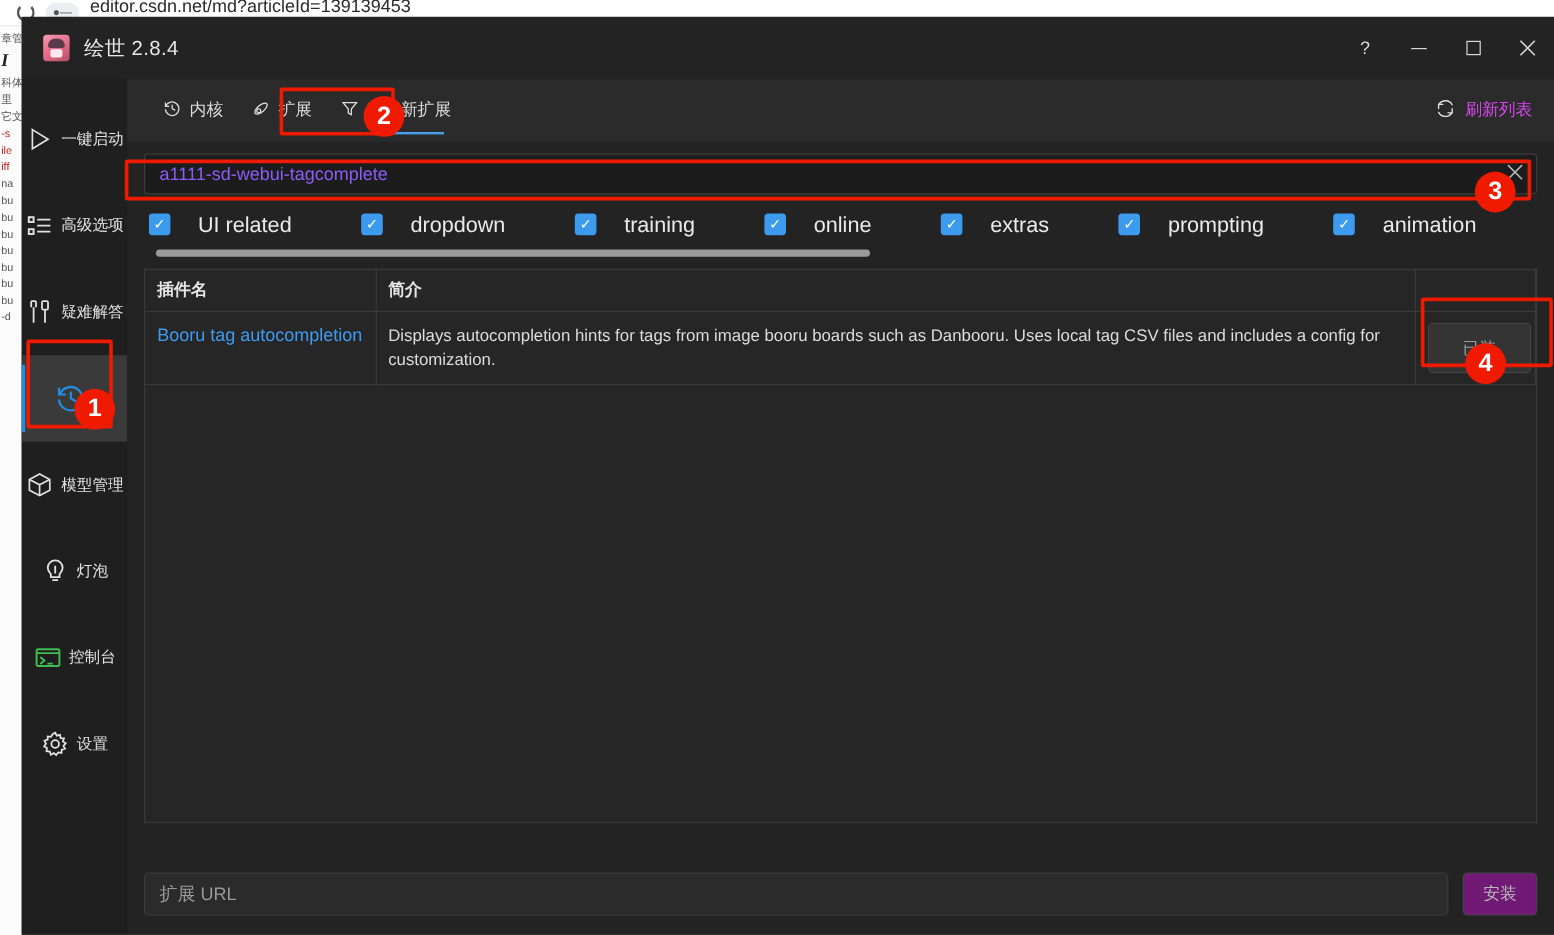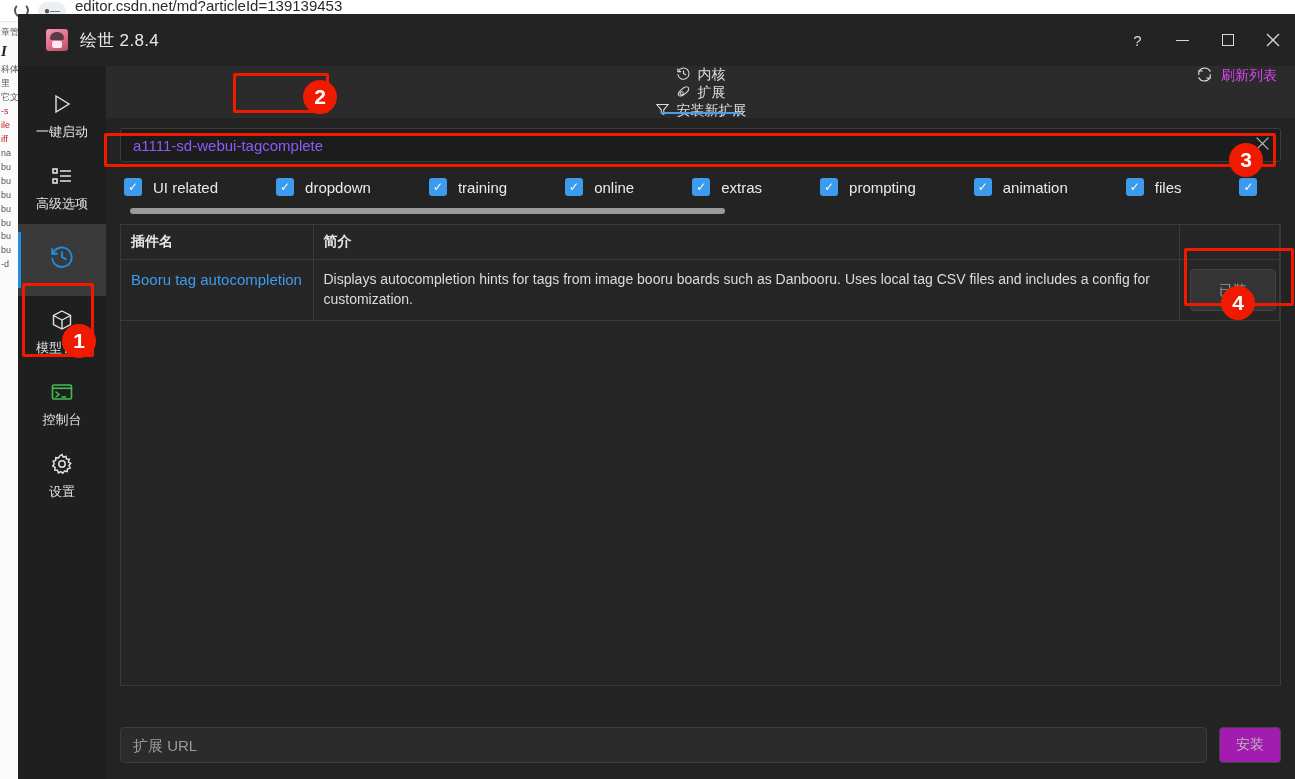--- a/index.html
+++ b/index.html
@@ -49,21 +49,21 @@
     position: absolute; left: 18px; top: 14px;
     width: 1277px; height: 765px;
     background: #232323;
     color: #dcdcdc;
     overflow: hidden;
   }
 
   
   #titlebar {
     position: relative; height: 52px; background: #232323;
-    display: flex; align-items: center; padding-left: 28px;
+    display: flex; align-items: center; padding-left: 18px;
   }
   #app-logo {
     width: 22px; height: 22px; border-radius: 3px;
     background: linear-gradient(150deg,#f29bb4 0%, #e8728f 45%, #b54f68 100%);
     position: relative; overflow: hidden; flex: 0 0 auto;
   }
   #app-logo::before {
     content: ""; position: absolute; left: 4px; top: 3px;
     width: 14px; height: 8px; border-radius: 7px 7px 2px 2px;
     background: #5b3a4a;
@@ -88,21 +88,21 @@
 
   
   #sidebar {
     position: absolute; left: 0; top: 52px; width: 88px; height: 713px;
     background: #1f1f1f;
     padding-top: 14px;
     overflow: hidden;
   }
   .side-item {
     width: 88px; height: 72px;
-    display: flex; flex-direction: column; align-items: center;
+    display: flex; align-items: center;
     justify-content: center; gap: 6px;
     color: #e2e2e2; position: relative;
   }
   .side-item .ico { height: 26px; display: flex; align-items: center; justify-content: center; }
   .side-item .lbl { font-size: 13px; color: #e2e2e2; white-space: nowrap; }
   .side-item.active {
     background: #3a3a3a;
   }
   .side-item.active::before {
     content: ""; position: absolute; left: 0; top: 8px; bottom: 8px;
@@ -113,21 +113,20 @@
   
   #main {
     position: absolute; left: 88px; top: 52px;
     width: 1189px; height: 713px;
     background: #232323;
   }
   #toolbar {
     height: 52px; background: #2b2b2b;
     display: flex; align-items: center; padding: 0 18px;
     position: relative;
-    flex-direction: column;
   }
   .tab {
     display: flex; align-items: center; gap: 7px;
     padding: 0 12px; height: 52px; color: #dedede; font-size: 14px;
     position: relative; white-space: nowrap;
   }
   .tab.active::after {
     content: ""; position: absolute; left: 18px; right: 18px; bottom: 6px;
     height: 2px; background: #4a9eea;
   }
@@ -159,21 +158,21 @@
   }
   .chk-item {
     display: flex; align-items: center; gap: 11px;
     margin-right: 58px; white-space: nowrap;
   }
   .chk-box {
     width: 18px; height: 18px; border-radius: 3px; background: #3d9bed;
     display: flex; align-items: center; justify-content: center;
     color: #fff; font-size: 12px; line-height: 1; flex: 0 0 auto;
   }
-  .chk-lbl { font-size: 15px; color: #eaeaea; }
+  .chk-lbl { font-size: 18px; color: #eaeaea; margin-left: 12px; }
   #filters-scroll {
     margin: 6px 18px 0 24px; height: 6px; background: transparent;
     position: relative;
   }
   #filters-scroll .thumb {
     position: absolute; left: 0; top: 0; height: 6px; width: 595px;
     background: #9a9a9a; border-radius: 3px;
   }
 
   
@@ -205,21 +204,21 @@
     position: absolute; left: 0; bottom: 0; width: 1189px; height: 68px;
     display: flex; align-items: center; padding: 0 14px; gap: 12px;
   }
   #url-input {
     flex: 1; height: 36px; background: #2b2b2b; border: 1px solid #3c3c3c;
     border-radius: 4px; color: #e8e8e8; font-size: 15px; padding: 0 12px;
     font-family: "Liberation Sans", sans-serif; outline: none;
   }
   #url-input::placeholder { color: #9a9a9a; }
   #install-btn {
-    width: 62px; height: 36px; background: #a21caf; border: 1px solid #454545;
+    width: 62px; height: 36px; background: #701a75; border: 1px solid #454545;
     border-radius: 4px; color: #b8b8b8; font-size: 14px;
   }
 
   
   .anno-box {
     position: absolute; border: 3px solid #f01a00; border-radius: 2px;
     pointer-events: none;
   }
   .anno-badge {
     position: absolute; width: 34px; height: 34px; border-radius: 50%;
@@ -314,20 +313,30 @@
       <span class="ico">
         <svg width="24" height="24" viewBox="0 0 24 24" fill="none" stroke="#e2e2e2" stroke-width="1.6">
           <rect x="3" y="5" width="4" height="4"></rect>
             <rect x="3" y="15" width="4" height="4"></rect>
           <path d="M10 7 H21 M10 12 H21 M10 17 H21" stroke-width="1.6"></path>
         </svg>
       </span>
       <span class="lbl">高级选项</span>
     </div>
 
+    <div class="side-item">
+      <span class="ico">
+        <svg width="24" height="24" viewBox="0 0 24 24" fill="none" stroke="#e2e2e2" stroke-width="1.5">
+          <path d="M5 3 L5 8 M9 3 L9 8 M7 8 L7 21 M5 3 L9 3"></path>
+          <rect x="14" y="3" width="5" height="7" rx="1"></rect>
+            <path d="M16.5 10 L16.5 21"></path>
+        </svg>
+      </span>
+      <span class="lbl">疑难解答</span>
+    </div>
 
     <div class="side-item active">
       <span class="ico">
         <svg width="26" height="26" viewBox="0 0 24 24" fill="none" stroke="#1e8fe1" stroke-width="1.7" stroke-linecap="round">
           <path d="M3.5 9 A9 9 0 1 1 3 13.5"></path>
             <path d="M3 4.5 V9 H7.5"></path>
             <path d="M12 7.5 V12 L15.5 14"></path>
         </svg>
       </span>
       <span class="lbl"></span>
@@ -338,20 +347,29 @@
         <svg width="24" height="24" viewBox="0 0 24 24" fill="none" stroke="#e2e2e2" stroke-width="1.4">
           <path d="M12 3 L20.5 7.5 V16.5 L12 21 L3.5 16.5 V7.5 Z"></path>
             <path d="M3.5 7.5 L12 12 L20.5 7.5 M12 12 V21"></path>
         </svg>
       </span>
       <span class="lbl">模型管理</span>
     </div>
 
 
 
+    <div class="side-item">
+      <span class="ico">
+        <svg width="24" height="24" viewBox="0 0 24 24" fill="none" stroke="#e2e2e2" stroke-width="1.5">
+          <path d="M12 3 C8.4 3 5.8 5.8 5.8 9.2 C5.8 11.6 7.3 13.2 8.4 14.6 L8.4 17 H15.6 L15.6 14.6 C16.7 13.2 18.2 11.6 18.2 9.2 C18.2 5.8 15.6 3 12 3 Z"></path>
+          <path d="M9.6 19.5 H14.4 M12 7.5 V14"></path>
+        </svg>
+      </span>
+      <span class="lbl">灯泡</span>
+    </div>
 
     <div class="side-item">
       <span class="ico">
         <svg width="24" height="24" viewBox="0 0 24 24" fill="none" stroke="#3fbf4f" stroke-width="1.6">
           <rect x="2.5" y="5" width="19" height="14" rx="1.5"></rect>
           <path d="M2.5 8.3 H21.5"></path>
             <path d="M6 12 L9 14.5 L6 17" stroke-linecap="round"></path>
             <path d="M11.5 17 H16"></path>
         </svg>
       </span>

